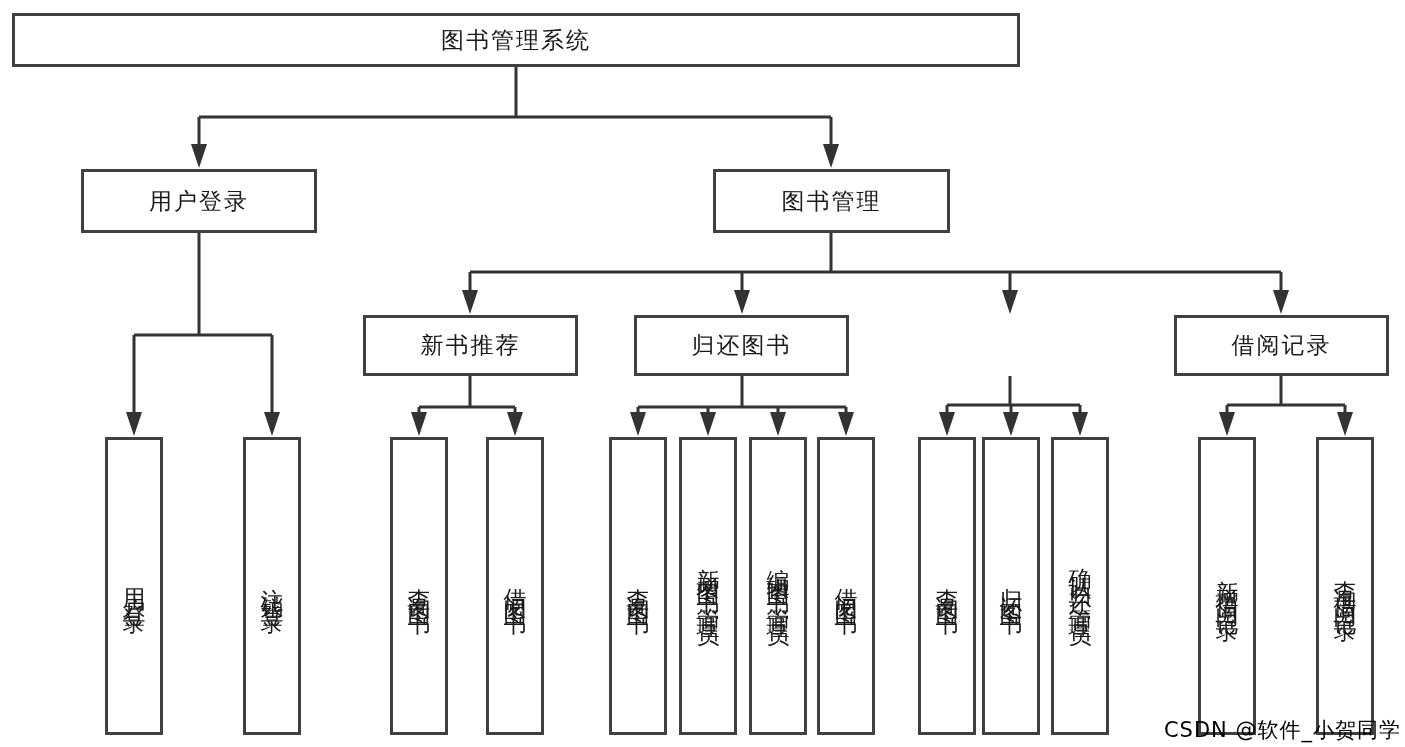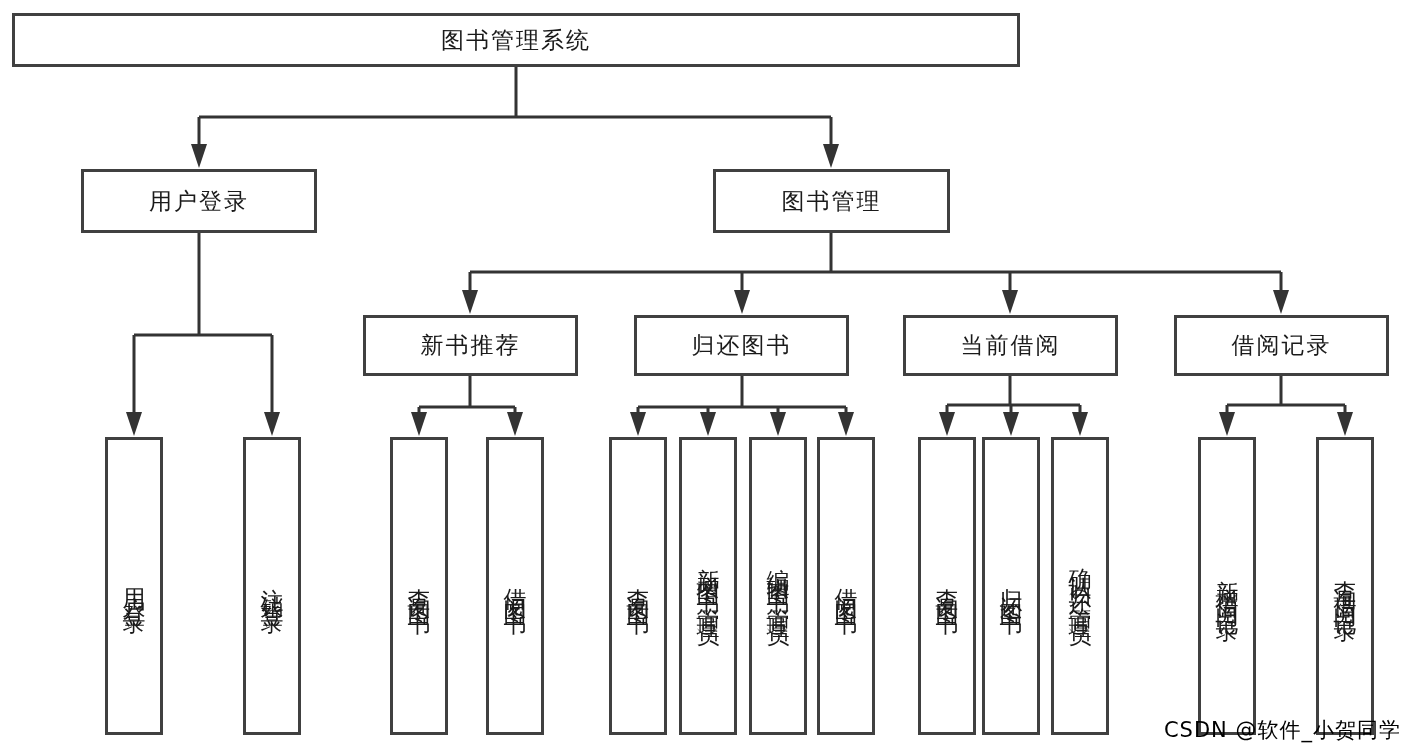--- a/index.html
+++ b/index.html
@@ -101,23 +101,20 @@
   <div class="node" style="left:713px; top:169px; width:237px; height:64px;">
     <span class="hlabel">图书管理</span>
   </div>
 
   <div class="node" style="left:363px; top:315px; width:215px; height:61px;">
     <span class="hlabel">新书推荐</span>
   </div>
   <div class="node" style="left:634px; top:315px; width:215px; height:61px;">
     <span class="hlabel">归还图书</span>
   </div>
-  <div class="node" style="left:903px; top:315px; width:215px; height:61px;">
-    <span class="hlabel">当前借阅</span>
-  </div>
   <div class="node" style="left:1174px; top:315px; width:215px; height:61px;">
     <span class="hlabel">借阅记录</span>
   </div>
 
   <div class="node leaf" style="left:105px;">
     <span class="vlabel">用户登录</span>
   </div>
   <div class="node leaf" style="left:243px;">
     <span class="vlabel">注销登录</span>
   </div>

